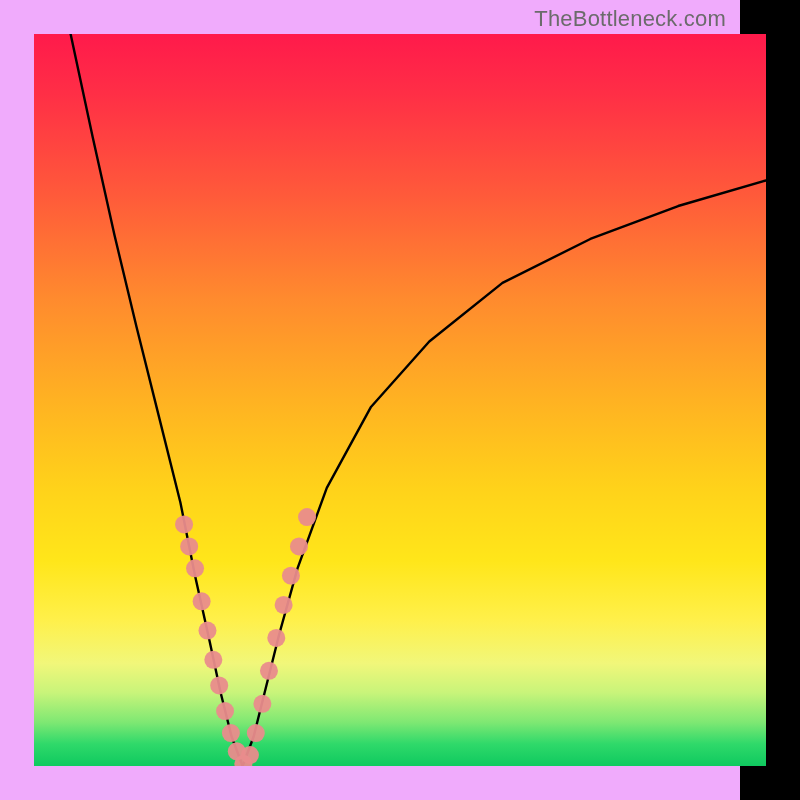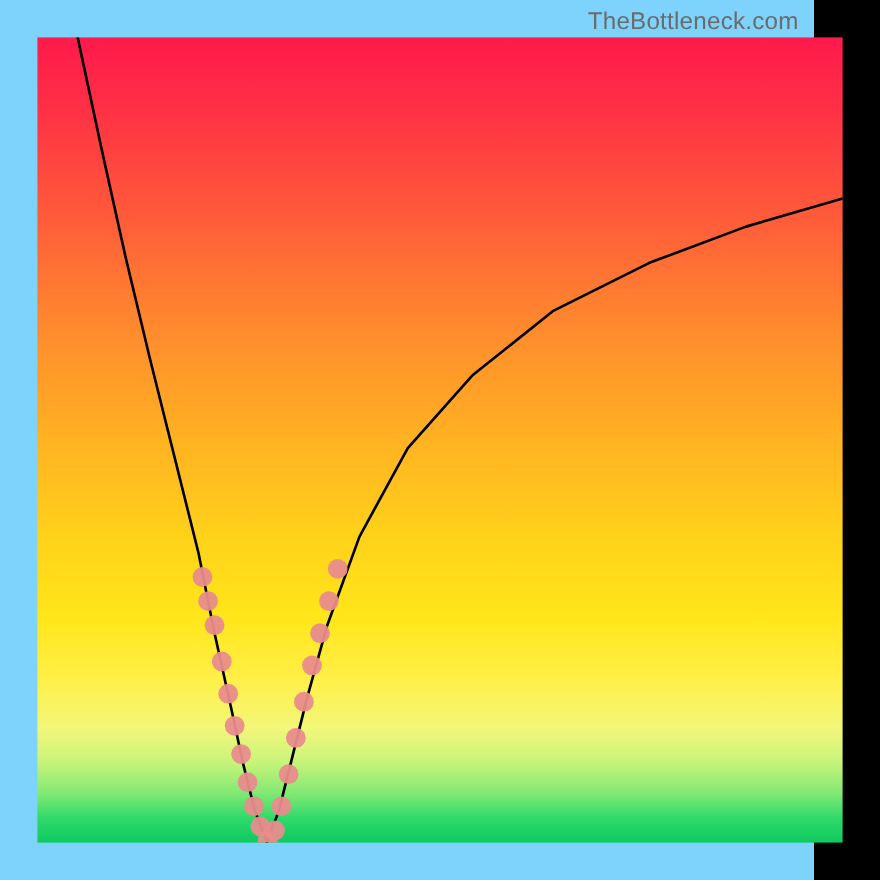--- a/index.html
+++ b/index.html
@@ -10,21 +10,21 @@
     background: #000;
     overflow: hidden;
     font-family: Arial, Helvetica, sans-serif;
   }
   .frame {
     position: absolute;
     left: 0;
     top: 0;
     width: 740px;
     height: 800px;
-    background: #7dd3fc;
+    background: #f0abfc;
   }
   .plot {
     position: absolute;
     
     left: 34px;
     top: 34px;
     width: 732px;
     height: 732px;
     background: linear-gradient(
       to bottom,

